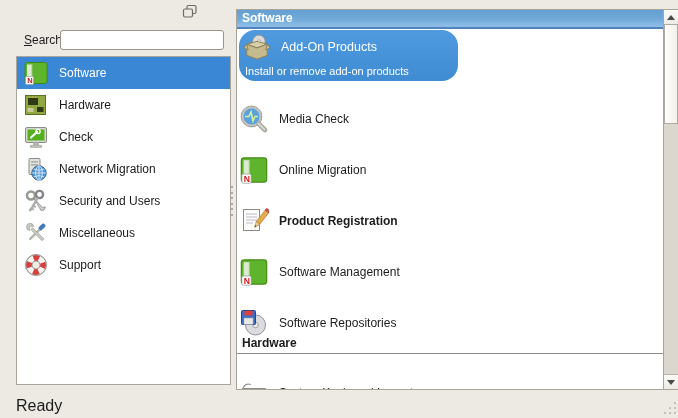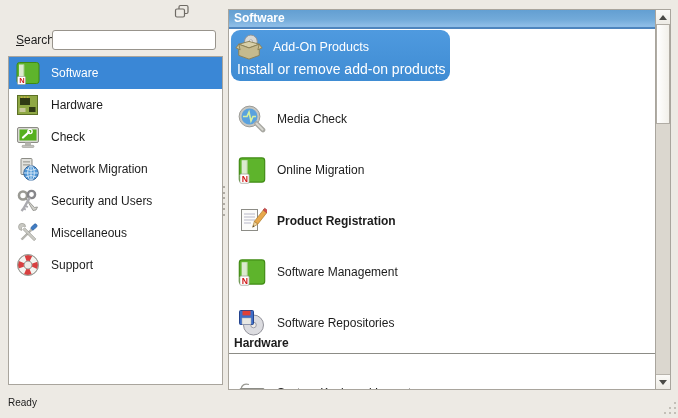--- a/index.html
+++ b/index.html
@@ -2,21 +2,21 @@
 <html><head>
 <meta charset="utf-8">
 <style>
   html,body{margin:0;padding:0;}
   body{
     width:678px;height:418px;position:relative;overflow:hidden;
     background:#EDEAE4;
     font-family:"Liberation Sans","DejaVu Sans",sans-serif;
     color:#1C1C1C;-webkit-font-smoothing:antialiased;
   }
-  .abs{position:absolute;}
+  .abs{position:absolute;margin-left:8px;}
 
   
   .restore{left:174px;top:4px;width:16px;height:15px;cursor:pointer;}
 
   
   .search-label{left:16px;top:33px;font-size:12px;}
   .search-label u{text-decoration:underline;}
   .search-input{
     left:52px;top:30px;width:154px;height:18px;
     border:1px solid #98948C;border-radius:3px;background:#FFFFFF;
@@ -53,31 +53,31 @@
     position:absolute;left:0;top:0;right:0;height:17px;
     background:linear-gradient(180deg,#639FD2 0%,#72AAD9 55%,#8CBCE6 90%);
     border-bottom:2px solid #4E85BE;
     color:#FFFFFF;font-size:12px;font-weight:bold;line-height:17px;padding-left:5px;
   }
   .content{position:absolute;left:0;top:19px;right:15px;bottom:0;overflow:hidden;}
 
   .tile{
     position:absolute;left:2px;top:1px;width:219px;height:51px;
     background:linear-gradient(180deg,#4F9ADF,#3F8CD3);
-    border-radius:9px;color:#FFFFFF;cursor:pointer;
+    border-radius:16px;color:#FFFFFF;cursor:pointer;
   }
   .tile-top{display:flex;align-items:center;gap:10px;padding:3px 0 0 4px;}
   .tile-title{font-size:12.5px;}
-  .tile-sub{position:absolute;left:6px;bottom:4px;font-size:14px;}
+  .tile-sub{position:absolute;left:6px;bottom:4px;font-size:11px;}
   .icon28{width:28px;height:28px;flex:0 0 28px;}
   .icon28 svg{width:28px;height:28px;display:block;}
 
   .main-row{
     position:absolute;left:0;width:100%;height:32px;
-    display:flex;align-items:center;gap:10px;padding-left:8px;box-sizing:border-box;cursor:pointer;
+    display:flex;align-items:center;gap:10px;padding-left:2px;box-sizing:border-box;cursor:pointer;
   }
   .icon30{width:30px;height:30px;flex:0 0 30px;}
   .icon30 svg{width:30px;height:30px;display:block;}
   .main-label{font-size:12px;}
 
   .section-header{
     position:absolute;left:5px;top:307px;font-size:12px;font-weight:bold;
   }
   .section-line{
     position:absolute;left:0;top:324px;width:100%;height:1px;background:#8C8C86;
@@ -97,21 +97,21 @@
   .sb-down{bottom:0;border-top:1px solid #B8B4AC;}
   .tri-up{width:0;height:0;border-left:4px solid transparent;border-right:4px solid transparent;border-bottom:5px solid #4A4A46;}
   .tri-down{width:0;height:0;border-left:4px solid transparent;border-right:4px solid transparent;border-top:5px solid #4A4A46;}
   .sb-thumb{
     position:absolute;left:0;top:14px;width:100%;height:100px;
     background:linear-gradient(90deg,#FFFFFF,#F2F0EA);
     border:1px solid #B0ACA4;box-sizing:border-box;cursor:grab;
   }
 
   
-  .status{left:8px;top:397px;font-size:10px;color:#1C1C1C;}
+  .status{left:8px;top:397px;font-size:16px;color:#1C1C1C;}
 
   
   .grip{right:2px;bottom:2px;width:14px;height:14px;cursor:nwse-resize;}
   .grip i{position:absolute;width:2px;height:2px;background:#B5B1A8;border-radius:1px;}
 </style>
 </head>
 <body>
 
 <span class="abs restore">
   <svg viewBox="0 0 16 15">

